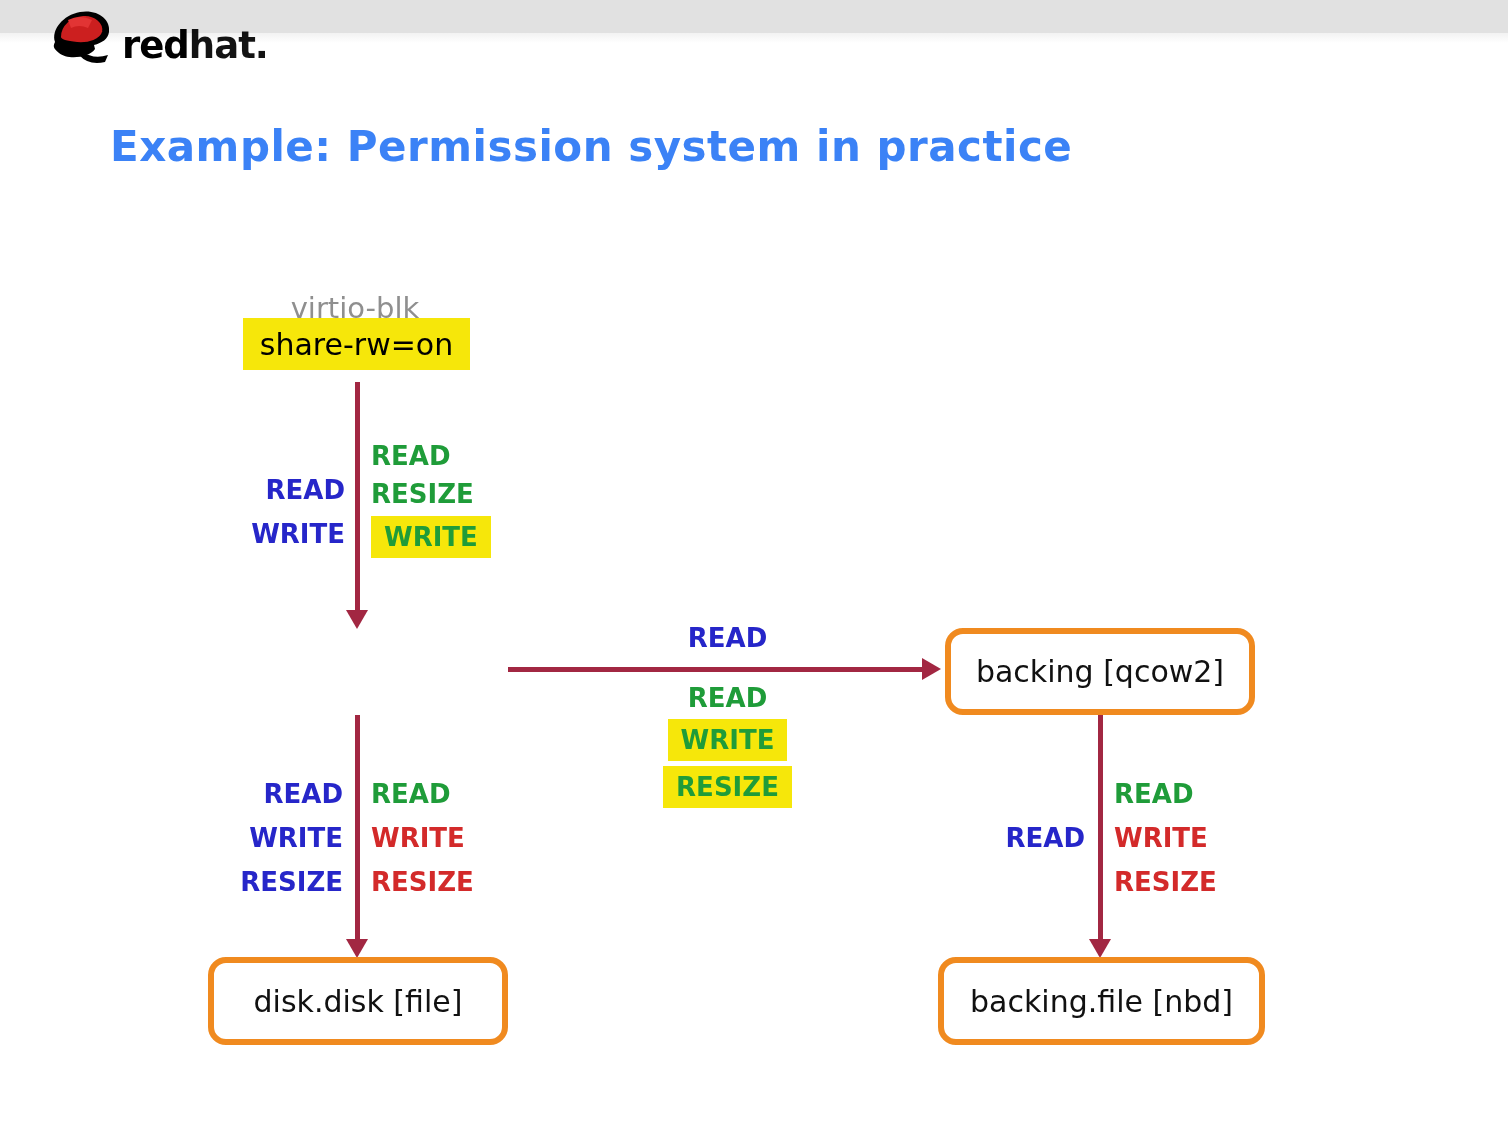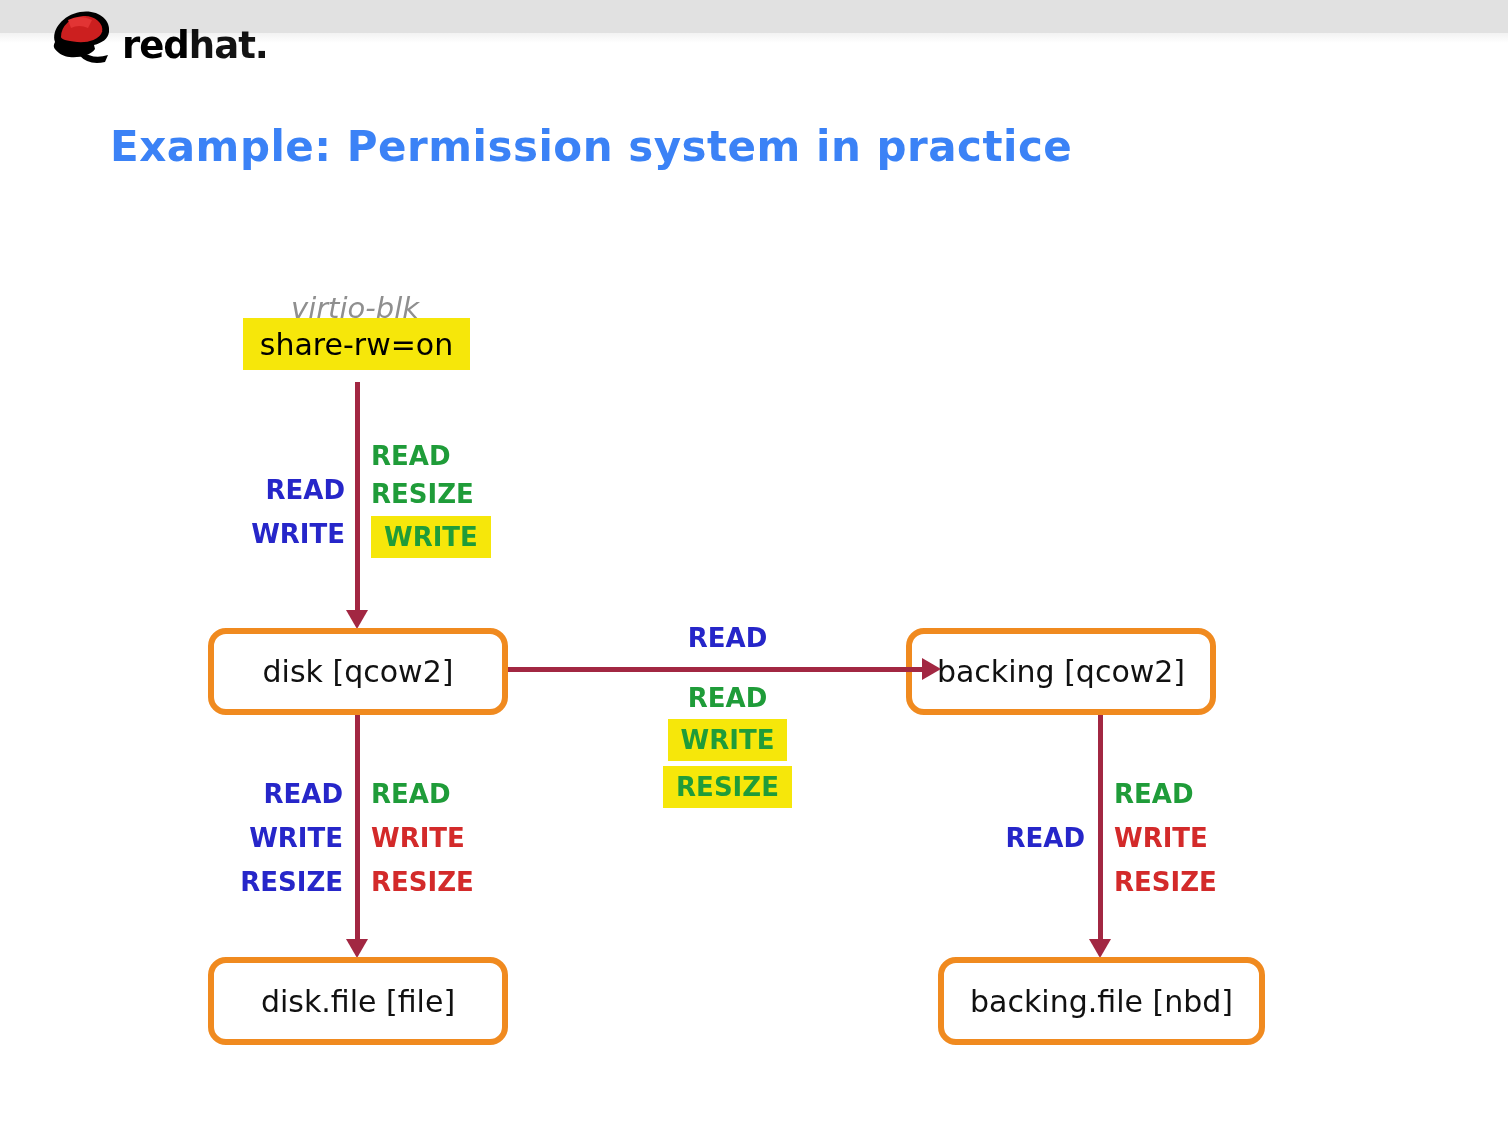--- a/index.html
+++ b/index.html
@@ -26,21 +26,21 @@
   .node{
     position:absolute;background:#fff;border:6px solid #f08a1f;border-radius:18px;
     display:flex;align-items:center;justify-content:center;
     font-size:30px;color:#111;white-space:nowrap;
   }
   .edge-line{position:absolute;background:#a22742;}
   .arrowhead{position:absolute;width:0;height:0;}
   .arrow-down{border-left:11px solid transparent;border-right:11px solid transparent;border-top:19px solid #a22742;}
   .arrow-right{border-top:11px solid transparent;border-bottom:11px solid transparent;border-left:19px solid #a22742;}
 
-  .muted-label{position:absolute;font-size:29px;color:#8f8f8f;text-align:center;font-style:italic;}
+  .muted-label{position:absolute;font-size:29px;color:#8f8f8f;text-align:center;}
   .option-box{
     position:absolute;background:#f6e70a;display:flex;align-items:center;justify-content:center;
     font-size:30px;color:#000;white-space:nowrap;
   }
 
   .perm{font-size:26px;font-weight:bold;white-space:nowrap;}
   .perm[data-color="blue"]{color:#2626c9;}
   .perm[data-color="green"]{color:#1f9c39;}
   .perm[data-color="red"]{color:#d32a2a;}
   .hl{background:#f6e70a;padding:5px 13px;}
@@ -84,24 +84,21 @@
   <div class="stack right-align lh44" style="left:195px;top:468px;width:150px;">
     <span class="perm" data-color="blue">READ</span>
     <span class="perm" data-color="blue">WRITE</span>
   </div>
   <div class="stack left-align gap6" style="left:371px;top:440px;">
     <span class="perm" style="line-height:32px;" data-color="green">READ</span>
     <span class="perm" style="line-height:32px;" data-color="green">RESIZE</span>
     <span class="perm hl" style="line-height:32px;" data-color="green">WRITE</span>
   </div>
 
-  <div class="node" style="left:208px;top:628px;width:288px;height:75px;">
-    <span>disk [qcow2]</span>
-  </div>
-  <div class="node" style="left:906px;top:628px;width:298px;height:75px;">
+  <div class="node" style="left:945px;top:628px;width:298px;height:75px;">
     <span>backing [qcow2]</span>
   </div>
 
   <div class="edge-line" style="left:508px;top:667px;width:416px;height:5px;"></div>
   <div class="arrowhead arrow-right" style="left:922px;top:658px;"></div>
   <div class="stack center-align" style="left:640px;top:622px;width:175px;">
     <span class="perm" style="line-height:32px;" data-color="blue">READ</span>
   </div>
   <div class="stack center-align gap5" style="left:640px;top:682px;width:175px;">
     <span class="perm" style="line-height:32px;" data-color="green">READ</span>
@@ -127,18 +124,18 @@
   <div class="stack right-align lh44" style="left:935px;top:816px;width:150px;">
     <span class="perm" data-color="blue">READ</span>
   </div>
   <div class="stack left-align lh44" style="left:1114px;top:772px;">
     <span class="perm" data-color="green">READ</span>
     <span class="perm" data-color="red">WRITE</span>
     <span class="perm" data-color="red">RESIZE</span>
   </div>
 
   <div class="node" style="left:208px;top:957px;width:288px;height:76px;">
-    <span>disk.file [file]</span>
+    <span>disk.disk [file]</span>
   </div>
   <div class="node" style="left:938px;top:957px;width:315px;height:76px;justify-content:center;">
     <span>backing.file [nbd]</span>
   </div>
 </div>
 
 </body></html>

